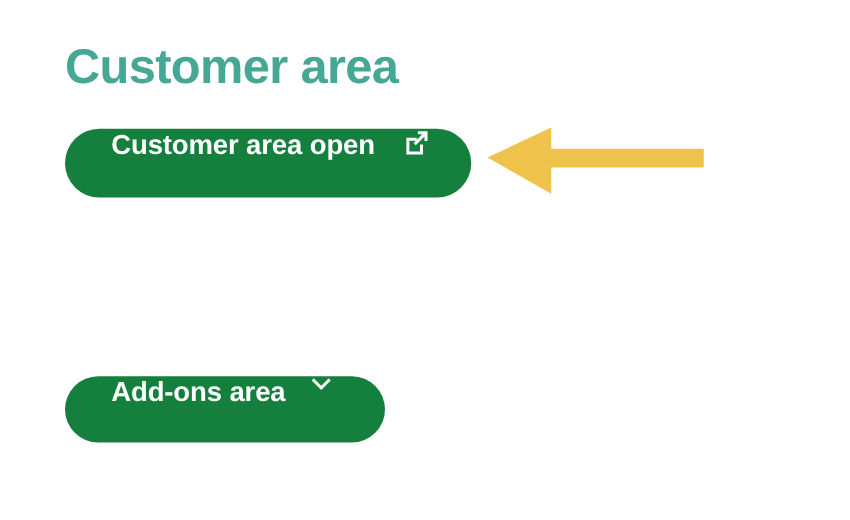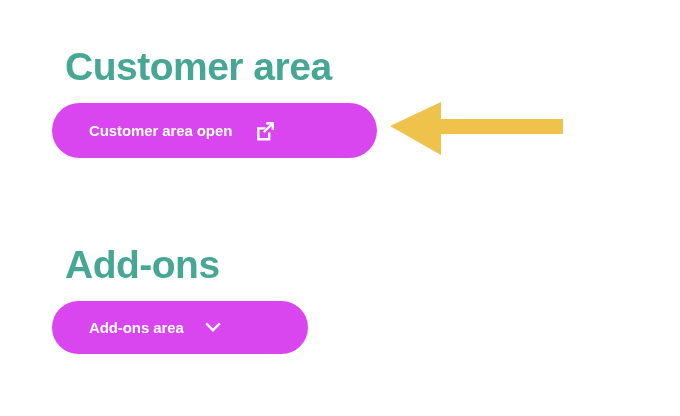--- a/index.html
+++ b/index.html
@@ -17,45 +17,44 @@
 
   .page {
     position: absolute;
     inset: 0;
   }
 
   
   .section-heading {
     position: absolute;
     left: 52px;
-    margin: 13px;
+    margin: 0;
     color: #46a795;
     font-family: "Liberation Sans", sans-serif;
     font-weight: bold;
     font-size: 39px;
     line-height: 1;
     letter-spacing: -0.5px;
     white-space: nowrap;
   }
   #heading-customer-area { top: 34px; }
   #heading-add-ons       { top: 232px; }
 
   
   .pill-button {
     position: absolute;
     display: flex;
-    align-items: center;
     box-sizing: border-box;
-    background: #d946ef;
+    background: #15803d;
     border: none;
     border-radius: 28px;
     color: #ffffff;
     font-family: "Liberation Sans", sans-serif;
     font-weight: bold;
-    font-size: 15px;
+    font-size: 22px;
     letter-spacing: -0.1px;
     white-space: nowrap;
     cursor: pointer;
     padding: 0 26px 0 37px;
   }
   #btn-customer-area-open {
     left: 52px;
     top: 103px;
     width: 325px;
     height: 55px;
@@ -101,21 +100,20 @@
   <button class="pill-button" id="btn-customer-area-open">
     <span class="pill-label">Customer area open</span>
     <span class="pill-icon">
       <svg width="22" height="22" viewBox="0 0 22 22" aria-hidden="true">
         <path d="M3.1 7.2 H11.4 V9.6 H5.5 V18.1 H14.0 V12.6 H16.4 V20.5 H3.1 Z" fill="#ffffff"></path>
         <path d="M12.3 2.0 H20.0 V9.7 H17.6 V6.1 L10.6 13.1 L8.9 11.4 L15.9 4.4 H12.3 Z" fill="#ffffff"></path>
       </svg>
     </span>
   </button>
 
-  <h1 class="section-heading" id="heading-add-ons">Add-ons</h1>
 
   <button class="pill-button" id="btn-add-ons-open">
     <span class="pill-label">Add-ons area</span>
     <span class="pill-icon">
       <svg width="18" height="14" viewBox="0 0 18 14" aria-hidden="true">
         <path d="M1.4 3.3 L3.0 1.6 L9.0 7.6 L15.0 1.6 L16.6 3.3 L9.0 10.9 Z" fill="#ffffff"></path>
       </svg>
     </span>
   </button>
 

